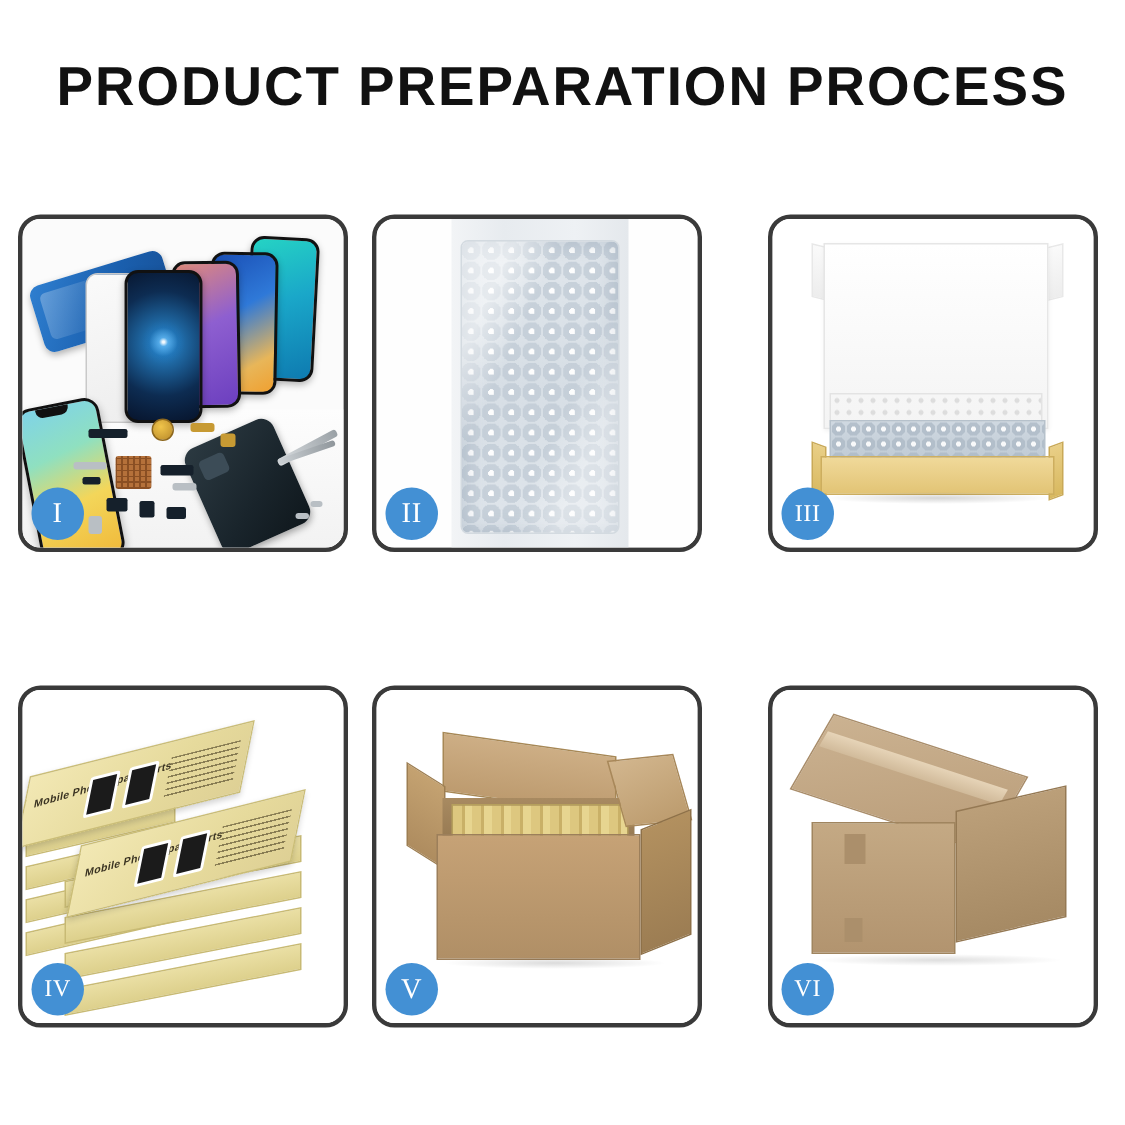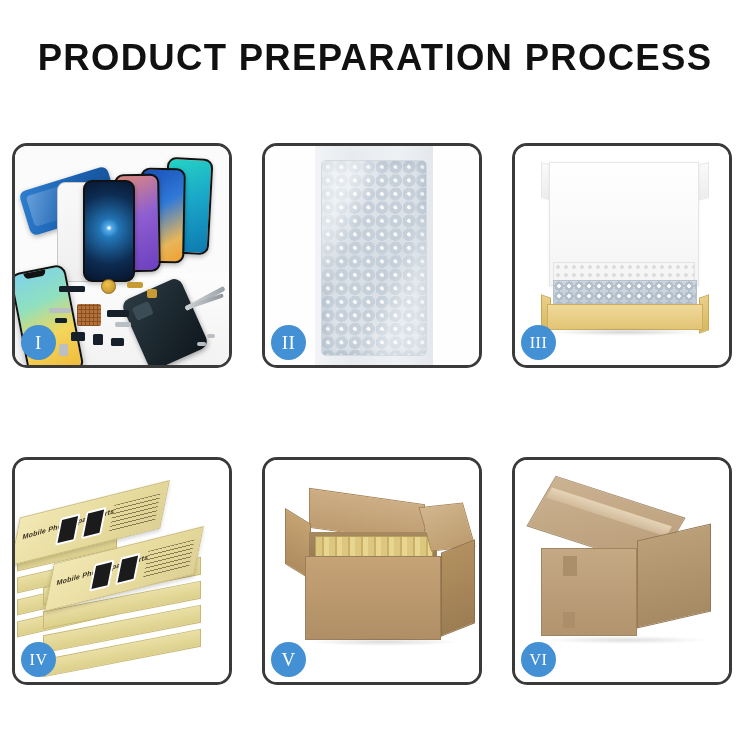--- a/index.html
+++ b/index.html
@@ -28,21 +28,21 @@
   
   .grid { position: absolute; left: 12px; top: 143px; width: 726px; }
   .panel {
     position: absolute; width: 220px; height: 225px;
     border: 3px solid #3a3a3a; border-radius: 15px;
     background: #ffffff; overflow: hidden;
   }
   .panel.r1 { top: 0px; }
   .panel.r2 { top: 314px; height: 228px; }
   .panel.c1 { left: 0px; }
-  .panel.c2 { left: 250px; }
+  .panel.c2 { left: 236px; }
   .panel.c3 { left: 500px; }
 
   .scene { position: absolute; inset: 0; overflow: hidden; }
 
   
   .badge {
     position: absolute; left: 6px; bottom: 5px;
     width: 35px; height: 35px; border-radius: 50%;
     background: #4390d4; color: #ffffff;
     display: flex; align-items: center; justify-content: center;

